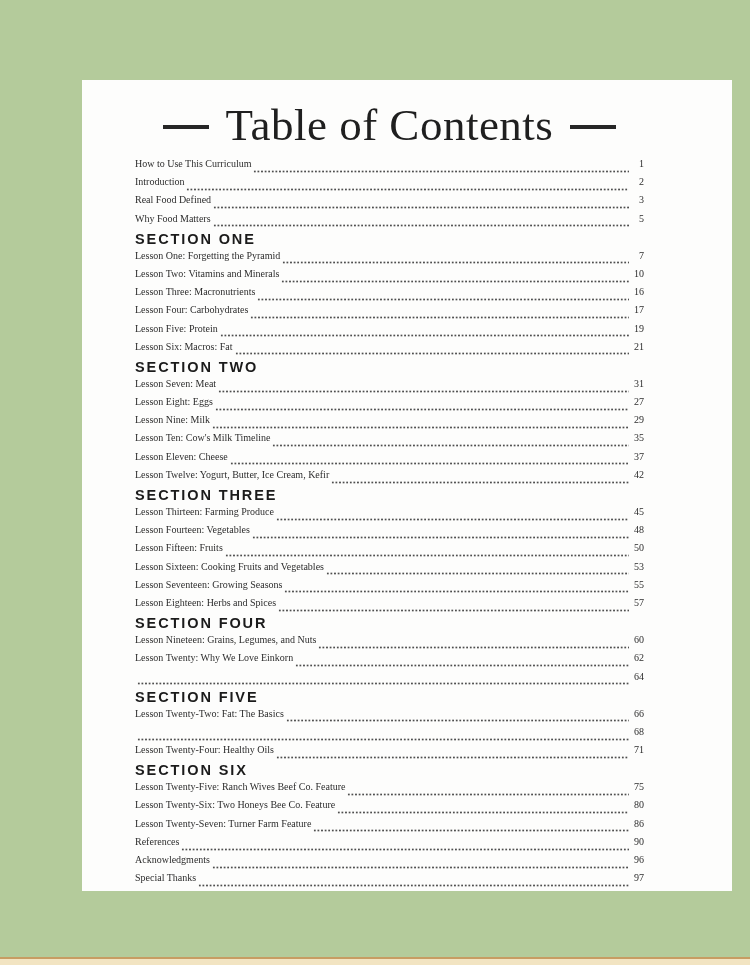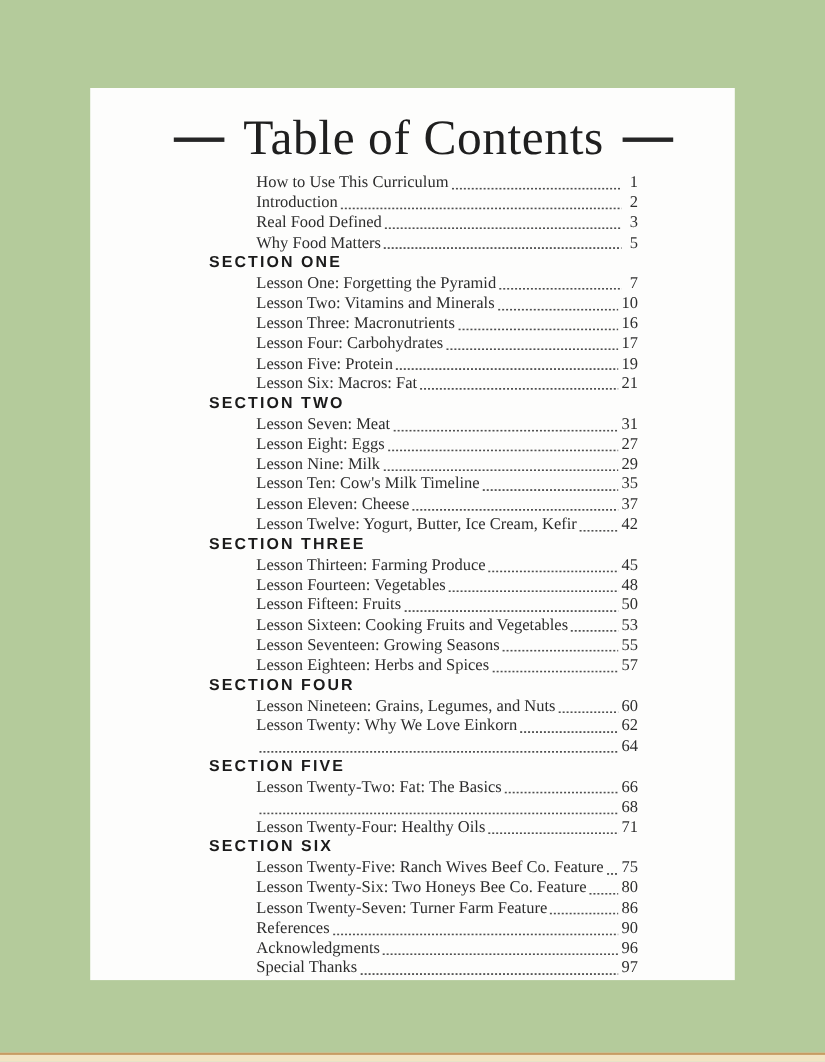--- a/index.html
+++ b/index.html
@@ -8,25 +8,25 @@
     height: 965px;
     position: relative;
     background: #b4cb9b;
     overflow: hidden;
     font-family: "Liberation Serif", serif;
   }
   .paper {
     position: absolute;
     left: 82px;
     top: 80px;
-    width: 586px;
+    width: 650px;
     height: 811px;
     background: #fdfdfc;
     box-sizing: border-box;
-    padding: 16px 88px 0 108px;
+    padding: 16px 88px 0 53px;
   }
   .title-row {
     display: flex;
     align-items: center;
     justify-content: center;
     gap: 17px;
     height: 58px;
     margin-bottom: 4px;
   }
   .title {
@@ -41,23 +41,22 @@
     height: 4px;
     background: #262626;
     flex: 0 0 auto;
     margin-top: 4px;
   }
   .toc { display: block; }
   .row {
     display: flex;
     align-items: baseline;
     height: 18.2px;
-    font-size: 15px;
+    font-size: 10px;
     color: #2d2d2d;
-    margin-left: 43px;
   }
   .row .label { white-space: nowrap; }
   .leader {
     flex: 1;
     height: 3px;
     align-self: flex-end;
     margin: 0 3px 3.5px 2px;
     background-image: radial-gradient(circle, #4e4e4e 0.9px, transparent 1.2px);
     background-size: 3.6px 3px;
     background-repeat: repeat-x;

